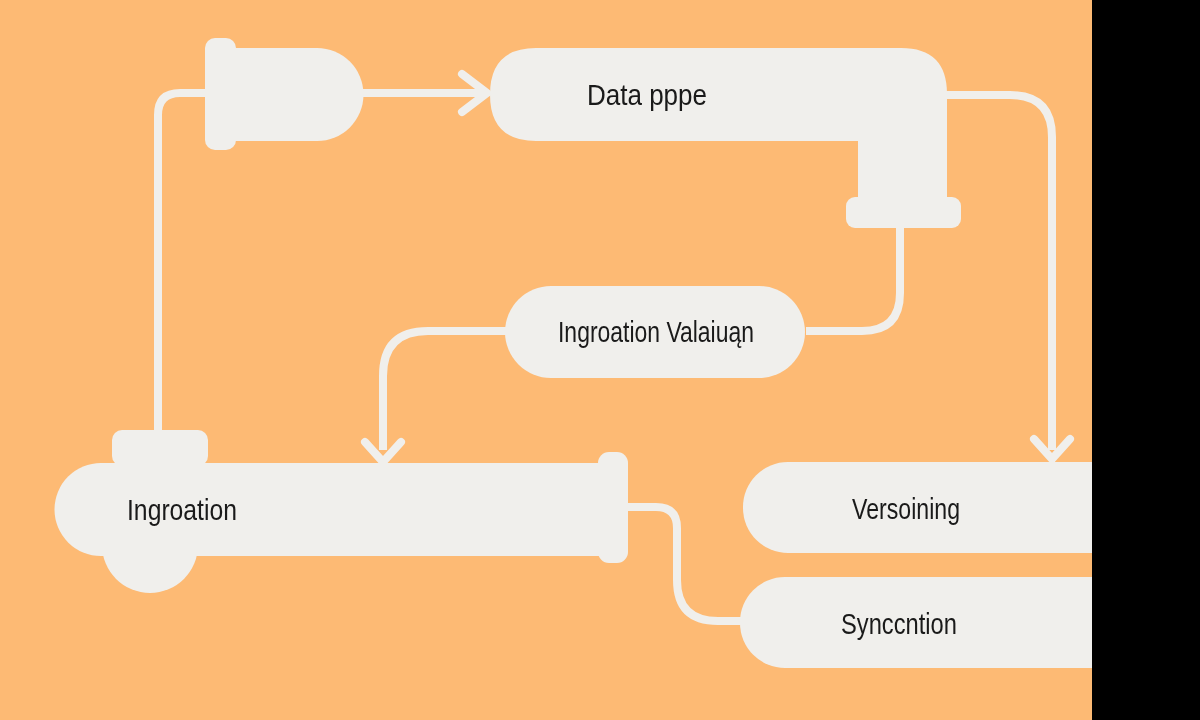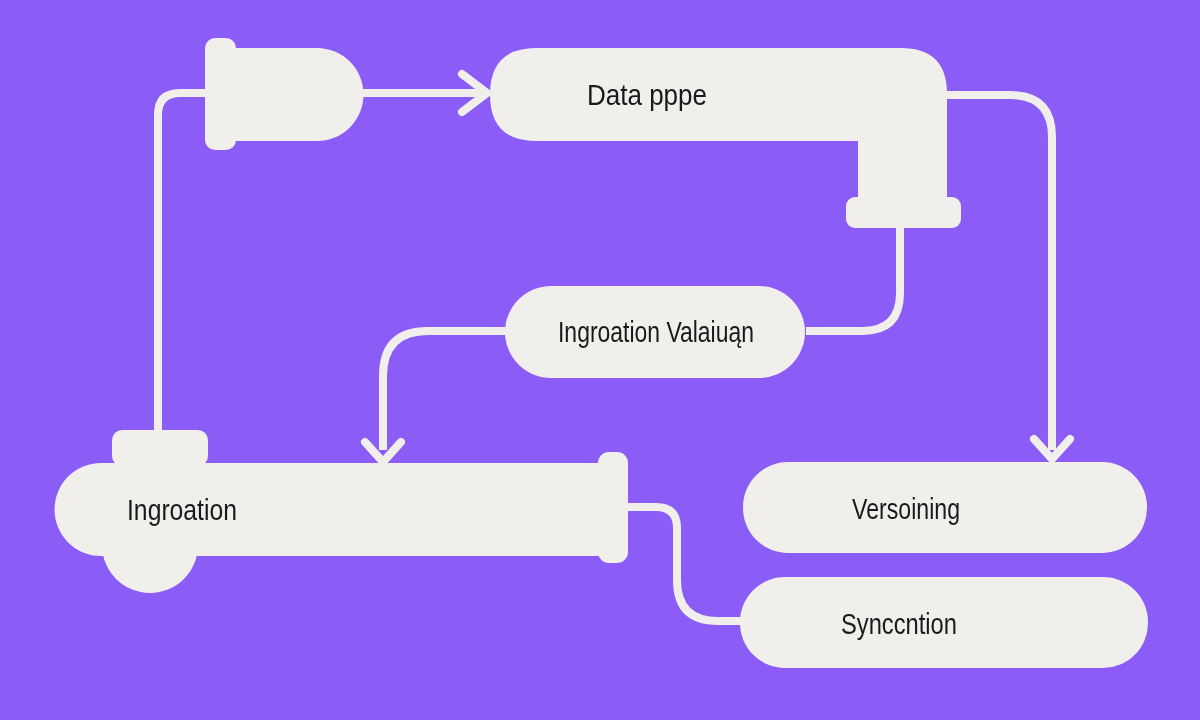--- a/index.html
+++ b/index.html
@@ -1,20 +1,20 @@
 <!DOCTYPE html>
 <html><head>
 <meta charset="utf-8">
 <style>
   html, body { margin: 0; padding: 0; background: #000; }
   .stage {
     position: relative;
-    width: 1200px;
+    width: 1092px;
     height: 720px;
-    background: #8b5cf6;
+    background: #fdba74;
     overflow: hidden;
     font-family: "Liberation Sans", sans-serif;
   }
   svg { display: block; }
   .shape { fill: #f0efec; stroke: none; }
   .wire {
     fill: none;
     stroke: #f0efec;
     stroke-width: 8;
     stroke-linecap: butt;

